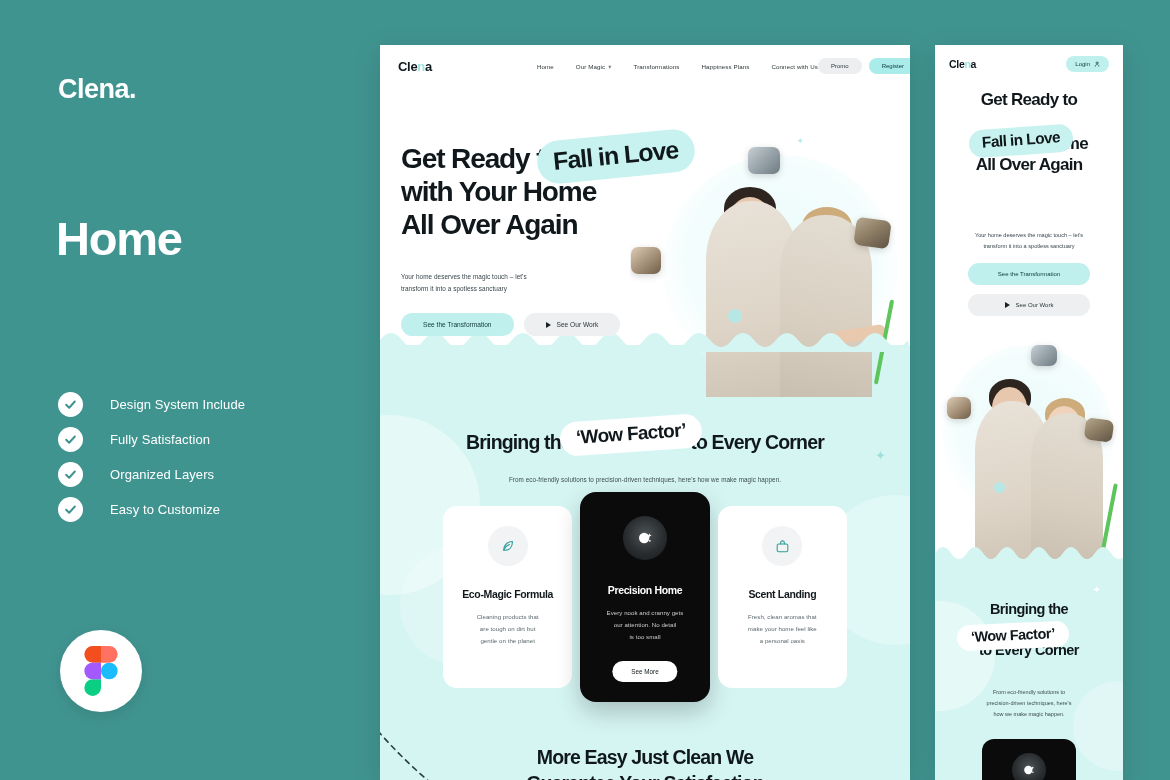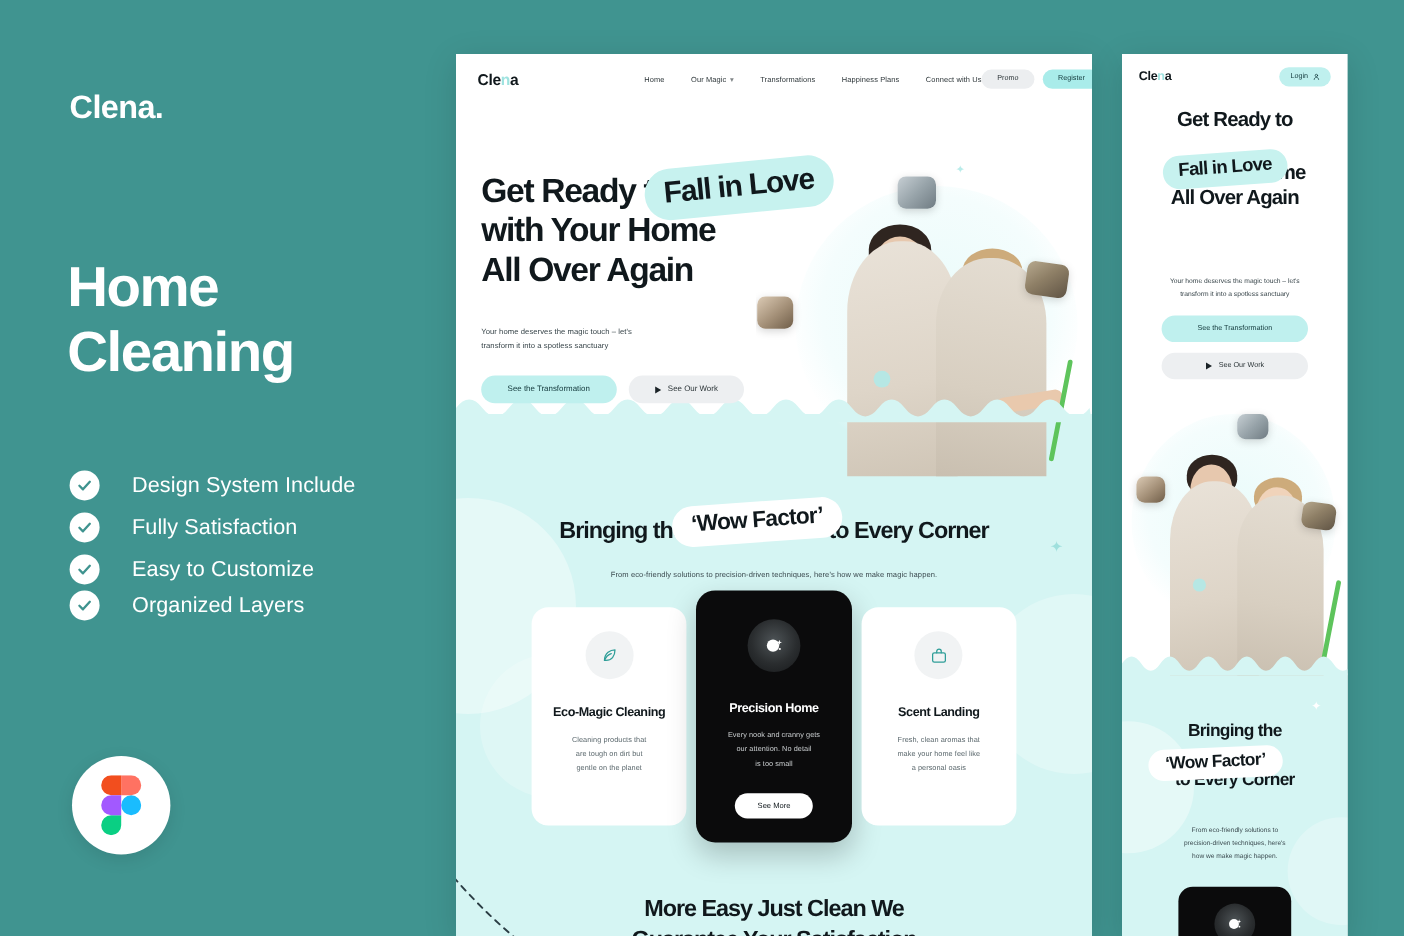--- a/index.html
+++ b/index.html
@@ -35,21 +35,21 @@
   .feature-list .feature-row { margin-bottom:0; }
   .feature-row { margin-bottom:0; }
   .feature-list > .feature-row { height:30px; margin-bottom:0; }
   .feature-list > .feature-row:not(:last-child){ margin-bottom:0px; }
   .feature-row { gap:27px; }
   .check-badge {
     width:25px; height:25px; border-radius:50%; background:#ffffff;
     display:flex; align-items:center; justify-content:center; flex:0 0 25px;
   }
   .check-badge svg { width:13px; height:13px; display:block; }
-  .feature-label { font-size:18px; color:#ffffff; letter-spacing:0.1px; }
+  .feature-label { font-size:13px; color:#ffffff; letter-spacing:0.1px; }
 
   .figma-badge {
     position:absolute; left:60px; top:630px;
     width:82px; height:82px; border-radius:50%; background:#ffffff;
     display:flex; align-items:center; justify-content:center;
     box-shadow:0 4px 14px rgba(0,0,0,0.10);
   }
 
   
   .desktop-mock {
@@ -319,55 +319,54 @@
   }
 </style>
 </head>
 <body>
 
 <div class="left-panel">
   <div class="brand-mark">Clena.</div>
 
   <div class="promo-title">
     <span>Home</span><br>
-    <span>Cleaning</span>
   </div>
 
   <div class="feature-list">
     <div class="feature-row" style="margin-bottom:5px">
       <span class="check-badge">
         <svg viewBox="0 0 24 24" fill="none" stroke="#3f938f" stroke-width="3.6" stroke-linecap="round" stroke-linejoin="round">
             <polyline points="4,12.5 9.5,18 20,6.5"></polyline>
           </svg>
       </span>
       <span class="feature-label">Design System Include</span>
     </div>
     <div class="feature-row" style="margin-bottom:5px">
       <span class="check-badge">
         <svg viewBox="0 0 24 24" fill="none" stroke="#3f938f" stroke-width="3.6" stroke-linecap="round" stroke-linejoin="round">
             <polyline points="4,12.5 9.5,18 20,6.5"></polyline>
           </svg>
       </span>
       <span class="feature-label">Fully Satisfaction</span>
     </div>
+    <div class="feature-row" style="margin-bottom:5px">
+      <span class="check-badge">
+        <svg viewBox="0 0 24 24" fill="none" stroke="#3f938f" stroke-width="3.6" stroke-linecap="round" stroke-linejoin="round">
+            <polyline points="4,12.5 9.5,18 20,6.5"></polyline>
+          </svg>
+      </span>
+      <span class="feature-label">Organized Layers</span>
+    </div>
     <div class="feature-row">
       <span class="check-badge">
         <svg viewBox="0 0 24 24" fill="none" stroke="#3f938f" stroke-width="3.6" stroke-linecap="round" stroke-linejoin="round">
             <polyline points="4,12.5 9.5,18 20,6.5"></polyline>
           </svg>
       </span>
       <span class="feature-label">Easy to Customize</span>
-    </div>
-    <div class="feature-row" style="margin-bottom:5px">
-      <span class="check-badge">
-        <svg viewBox="0 0 24 24" fill="none" stroke="#3f938f" stroke-width="3.6" stroke-linecap="round" stroke-linejoin="round">
-            <polyline points="4,12.5 9.5,18 20,6.5"></polyline>
-          </svg>
-      </span>
-      <span class="feature-label">Organized Layers</span>
     </div>
   </div>
 
   <div class="figma-badge">
     <svg width="34" height="50" viewBox="0 0 38 57">
       <path d="M19 28.5a9.5 9.5 0 0 1 9.5-9.5 9.5 9.5 0 0 1 0 19A9.5 9.5 0 0 1 19 28.5z" fill="#1abcfe"></path>
       <path d="M0 47.5A9.5 9.5 0 0 1 9.5 38H19v9.5a9.5 9.5 0 0 1-19 0z" fill="#0acf83"></path>
       <path d="M19 0v19h9.5a9.5 9.5 0 0 0 0-19H19z" fill="#ff7262"></path>
       <path d="M0 9.5A9.5 9.5 0 0 0 9.5 19H19V0H9.5A9.5 9.5 0 0 0 0 9.5z" fill="#f24e1e"></path>
       <path d="M0 28.5A9.5 9.5 0 0 0 9.5 38H19V19H9.5A9.5 9.5 0 0 0 0 28.5z" fill="#a259ff"></path>
@@ -460,21 +459,21 @@
 
     <div class="cards">
 
       <div class="card">
         <div class="icon-wrap">
           <svg width="15" height="15" viewBox="0 0 24 24" fill="none" stroke="#2f9e98" stroke-width="1.7" stroke-linecap="round" stroke-linejoin="round">
             <path d="M6 18C6 8 14 4 20 4c0 8-4 15-14 14z"></path>
               <path d="M6 18c2-5 6-8 9-9"></path>
           </svg>
         </div>
-        <div class="card-title">Eco-Magic Cleaning</div>
+        <div class="card-title">Eco-Magic Formula</div>
         <div class="card-desc">
           <span>Cleaning products that</span><br>
           <span>are tough on dirt but</span><br>
           <span>gentle on the planet</span>
         </div>
       </div>
 
       <div class="card dark">
         <div class="icon-wrap">
           <svg width="20" height="20" viewBox="0 0 24 24">

